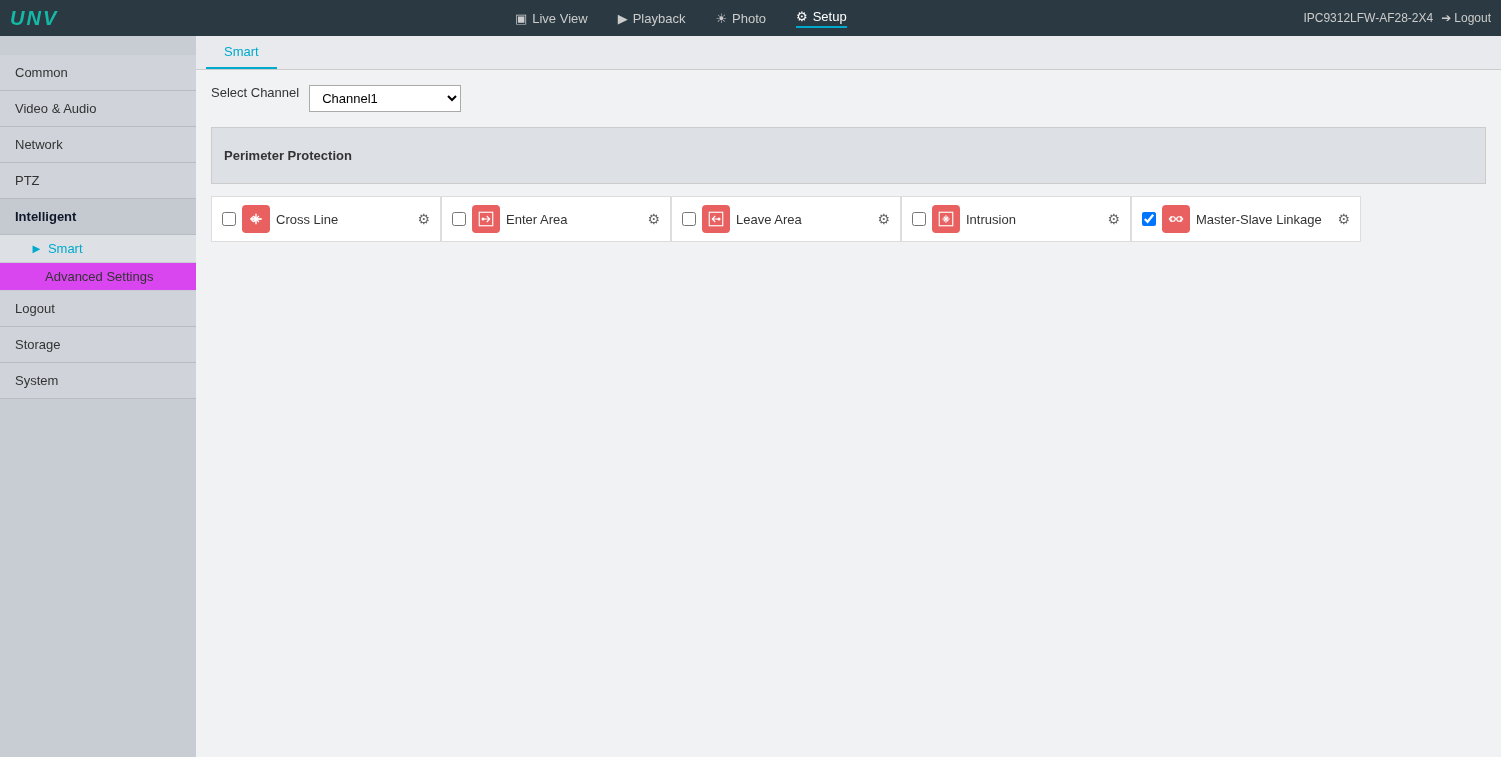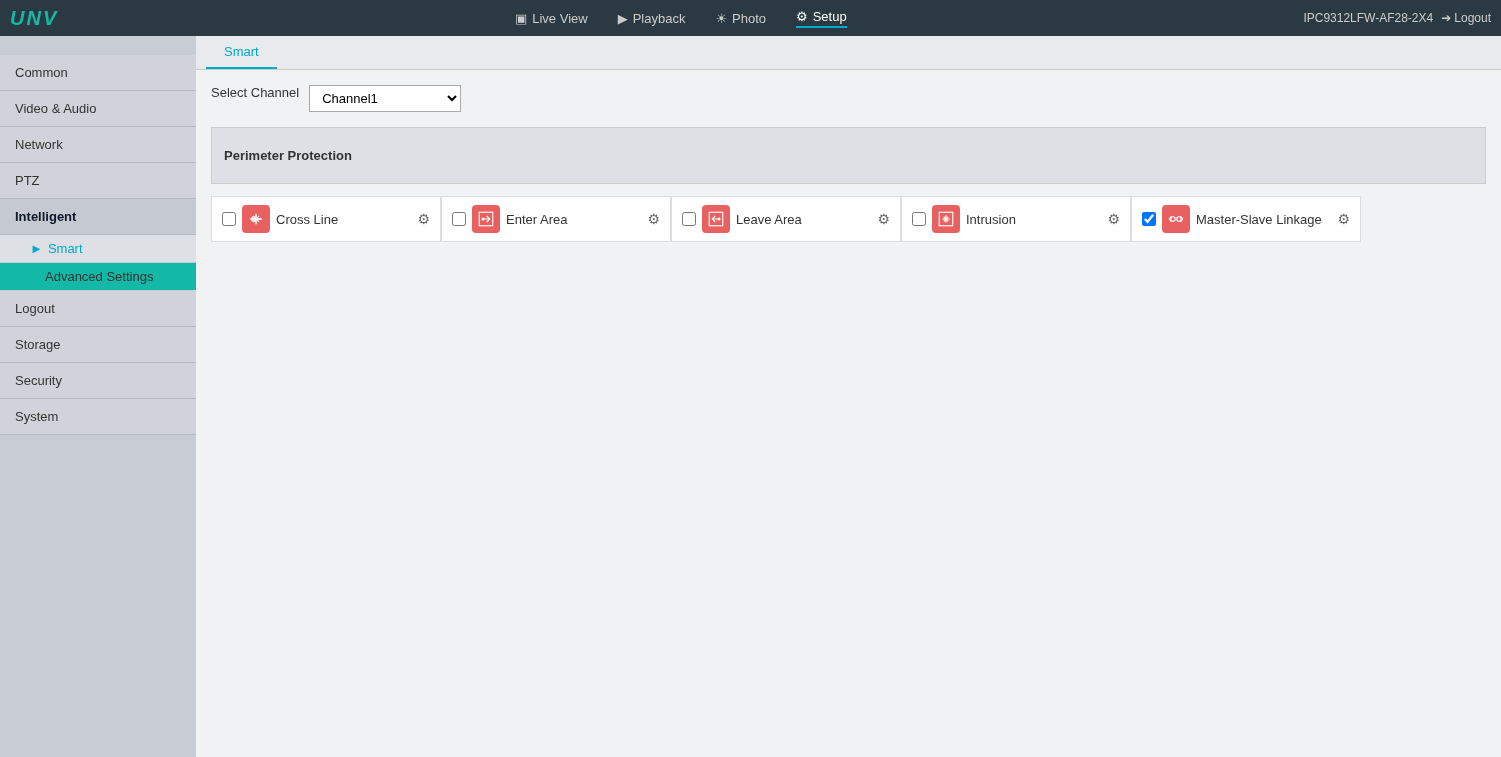--- a/index.html
+++ b/index.html
@@ -85,21 +85,21 @@
       gap: 5px;
     }
     .sidebar-sub-item.active {
       color: #00aacc;
     }
     .sidebar-sub-sub-item {
       padding: 6px 15px 6px 45px;
       cursor: pointer;
       font-size: 13px;
       color: #333;
-      background: #14b8a6;
+      background: #d946ef;
       border-bottom: 1px solid #c8cdd4;
     }
 
     
     .content {
       flex: 1;
       background: #f0f2f4;
       overflow: auto;
     }
 
@@ -274,23 +274,20 @@
     <div class="sidebar-sub-sub-item">
       <span>Advanced Settings</span>
     </div>
     <div class="sidebar-item">
       <span>Logout</span>
     </div>
     <div class="sidebar-item">
       <span>Storage</span>
     </div>
     <div class="sidebar-item">
-      <span>Security</span>
-    </div>
-    <div class="sidebar-item">
       <span>System</span>
     </div>
   </div>
 
   <div class="content">
 
     <div class="tab-bar">
       <div class="tab active">
         <span>Smart</span>
       </div>

